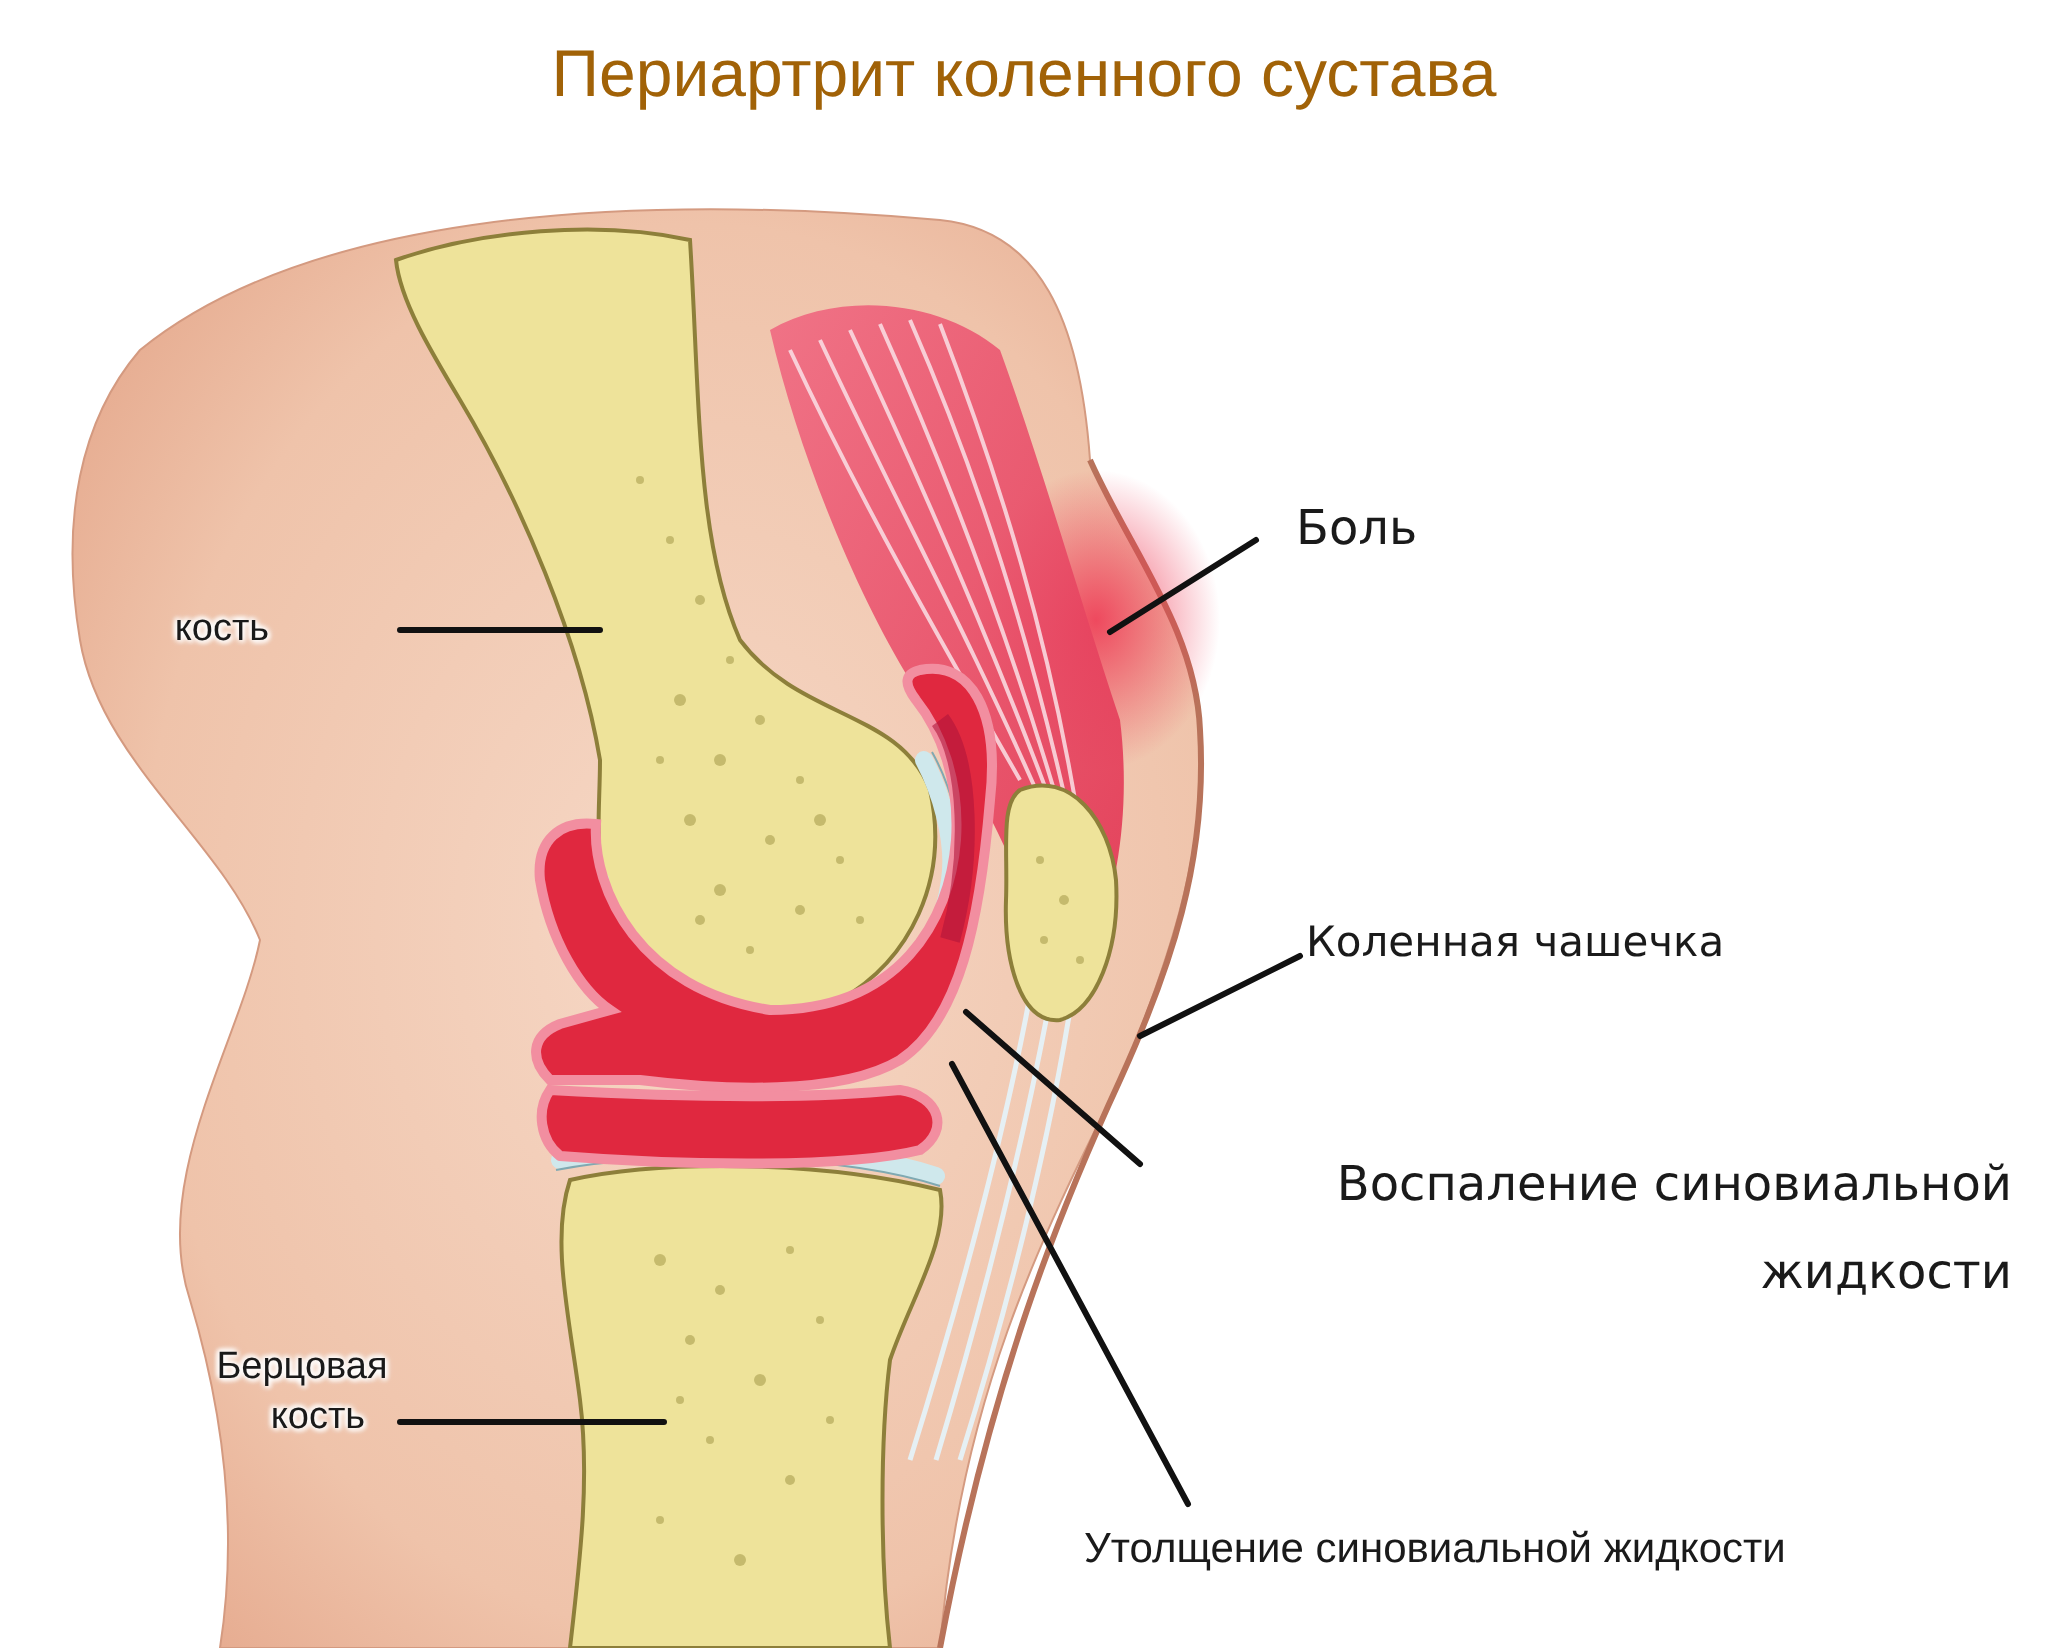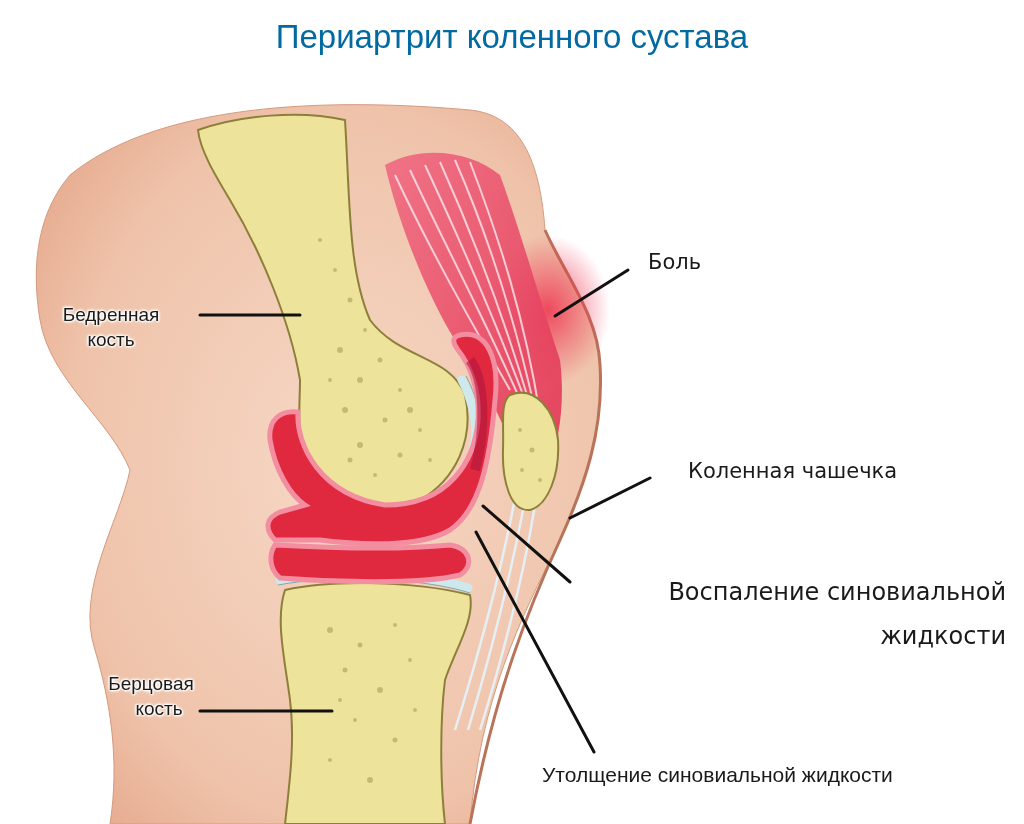--- a/index.html
+++ b/index.html
@@ -1,17 +1,17 @@
 <!DOCTYPE html>
 <html><head>
 <meta charset="utf-8">
 <style>
   html, body { margin: 0; padding: 0; background: #ffffff; }
   body { width: 1024px; height: 824px; position: relative; overflow: hidden; font-family: "Liberation Sans", sans-serif; }
-  .title { position: absolute; left: 0; width: 1024px; top: 18px; text-align: center; font-size: 33px; color: #0369a1; font-family: "Liberation Sans", sans-serif; }
+  .title { position: absolute; left: 0; width: 1024px; top: 18px; text-align: center; font-size: 33px; color: #a16207; font-family: "Liberation Sans", sans-serif; }
   svg.art { position: absolute; left: 0; top: 0; }
   .label { position: absolute; color: #1a1a1a; font-family: "Liberation Sans", sans-serif; }
   .label.halo { text-shadow: 0 0 3px #fff, 0 0 3px #fff, 0 0 4px #fff, 1px 1px 2px #fff, -1px -1px 2px #fff; text-align: center; font-size: 19px; line-height: 25px; }
   .label.right { font-family: "DejaVu Sans", sans-serif; }
 </style>
 </head>
 <body>
 
 <div class="title">Периартрит коленного сустава</div>
 
@@ -128,31 +128,30 @@
     <line x1="200" y1="315" x2="300" y2="315"></line>
     <line x1="200" y1="711" x2="332" y2="711"></line>
     <line x1="555" y1="316" x2="628" y2="270"></line>
     <line x1="570" y1="518" x2="650" y2="478"></line>
     <line x1="483" y1="506" x2="570" y2="582"></line>
     <line x1="476" y1="532" x2="594" y2="752"></line>
   </g>
 </svg>
 
 <div class="label halo" style="left:36px; top:302px; width:150px;">
-  <div>Бедренная</div>
   <div>кость</div>
 </div>
 
 <div class="label halo" style="left:84px; top:671px; width:140px;">
   <div style="padding-right:6px;">Берцовая</div>
   <div style="padding-left:10px;">кость</div>
 </div>
 
-<div class="label right" style="left:648px; top:250px; font-size:21px;">Боль</div>
+<div class="label right" style="left:648px; top:250px; font-size:24px;">Боль</div>
 
-<div class="label right" style="left:688px; top:459px; font-size:21px;">Коленная чашечка</div>
+<div class="label right" style="left:653px; top:459px; font-size:21px;">Коленная чашечка</div>
 
 <div class="label right" style="left:596px; top:570px; width:410px; text-align:right; font-size:24px; line-height:44px;">
   <div>Воспаление синовиальной</div>
   <div>жидкости</div>
 </div>
 
 <div class="label" style="left:542px; top:763px; font-size:21px;">Утолщение синовиальной жидкости</div>
 
 </body></html>

